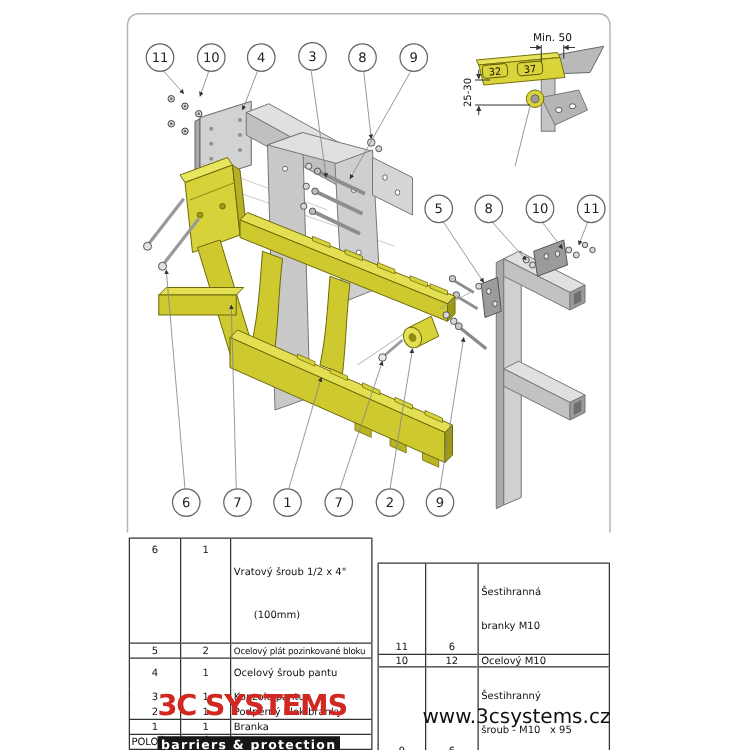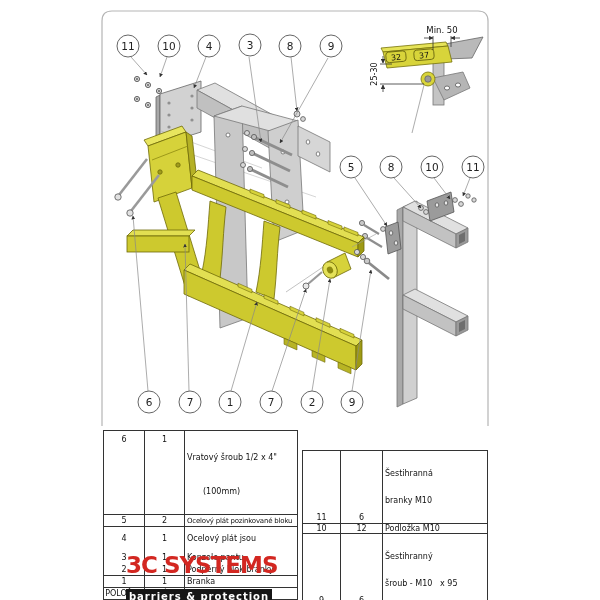--- a/index.html
+++ b/index.html
@@ -363,21 +363,21 @@
     </td>
   </tr>
   <tr style="height:12px">
     <td class="cnum">5</td>
     <td class="cnum">2</td>
     <td class="small7">Ocelový plát pozinkované bloku</td>
   </tr>
   <tr class="nb" style="height:24px">
     <td class="cnum">4</td>
     <td class="cnum">1</td>
-    <td>Ocelový plát jsou</td>
+    <td>Ocelový šroub pantu</td>
   </tr>
   <tr class="nb" style="height:14px">
     <td class="cnum">3</td>
     <td class="cnum">1</td>
     <td>Konzole pantu</td>
   </tr>
   <tr style="height:11px">
     <td class="cnum">2</td>
     <td class="cnum">1</td>
     <td>Podpěrný blok branky</td>
@@ -406,32 +406,33 @@
     <td class="cnum vbot">11</td>
     <td class="cnum vbot">6</td>
     <td>
       <div>Šestihranná</div>
       <div>branky M10</div>
     </td>
   </tr>
   <tr style="height:10px">
     <td class="cnum">10</td>
     <td class="cnum">12</td>
-    <td>Podložka M10</td>
+    <td>Ocelový M10</td>
   </tr>
   <tr class="nb" style="height:18px">
     <td class="cnum vbot">9</td>
     <td class="cnum vbot">6</td>
     <td>
       <div>Šestihranný</div>
       <div>šroub - M10   x 95</div>
     </td>
   </tr>
 
 </tbody>
     </table>
 
 <div class="brand">
   <div class="brand-name">3C SYSTEMS</div>
   <div class="brand-bar">barriers &amp; protection</div>
 </div>
+<div class="website">www.3csystems.cz</div>
 
 </div>
 
 </body></html>

